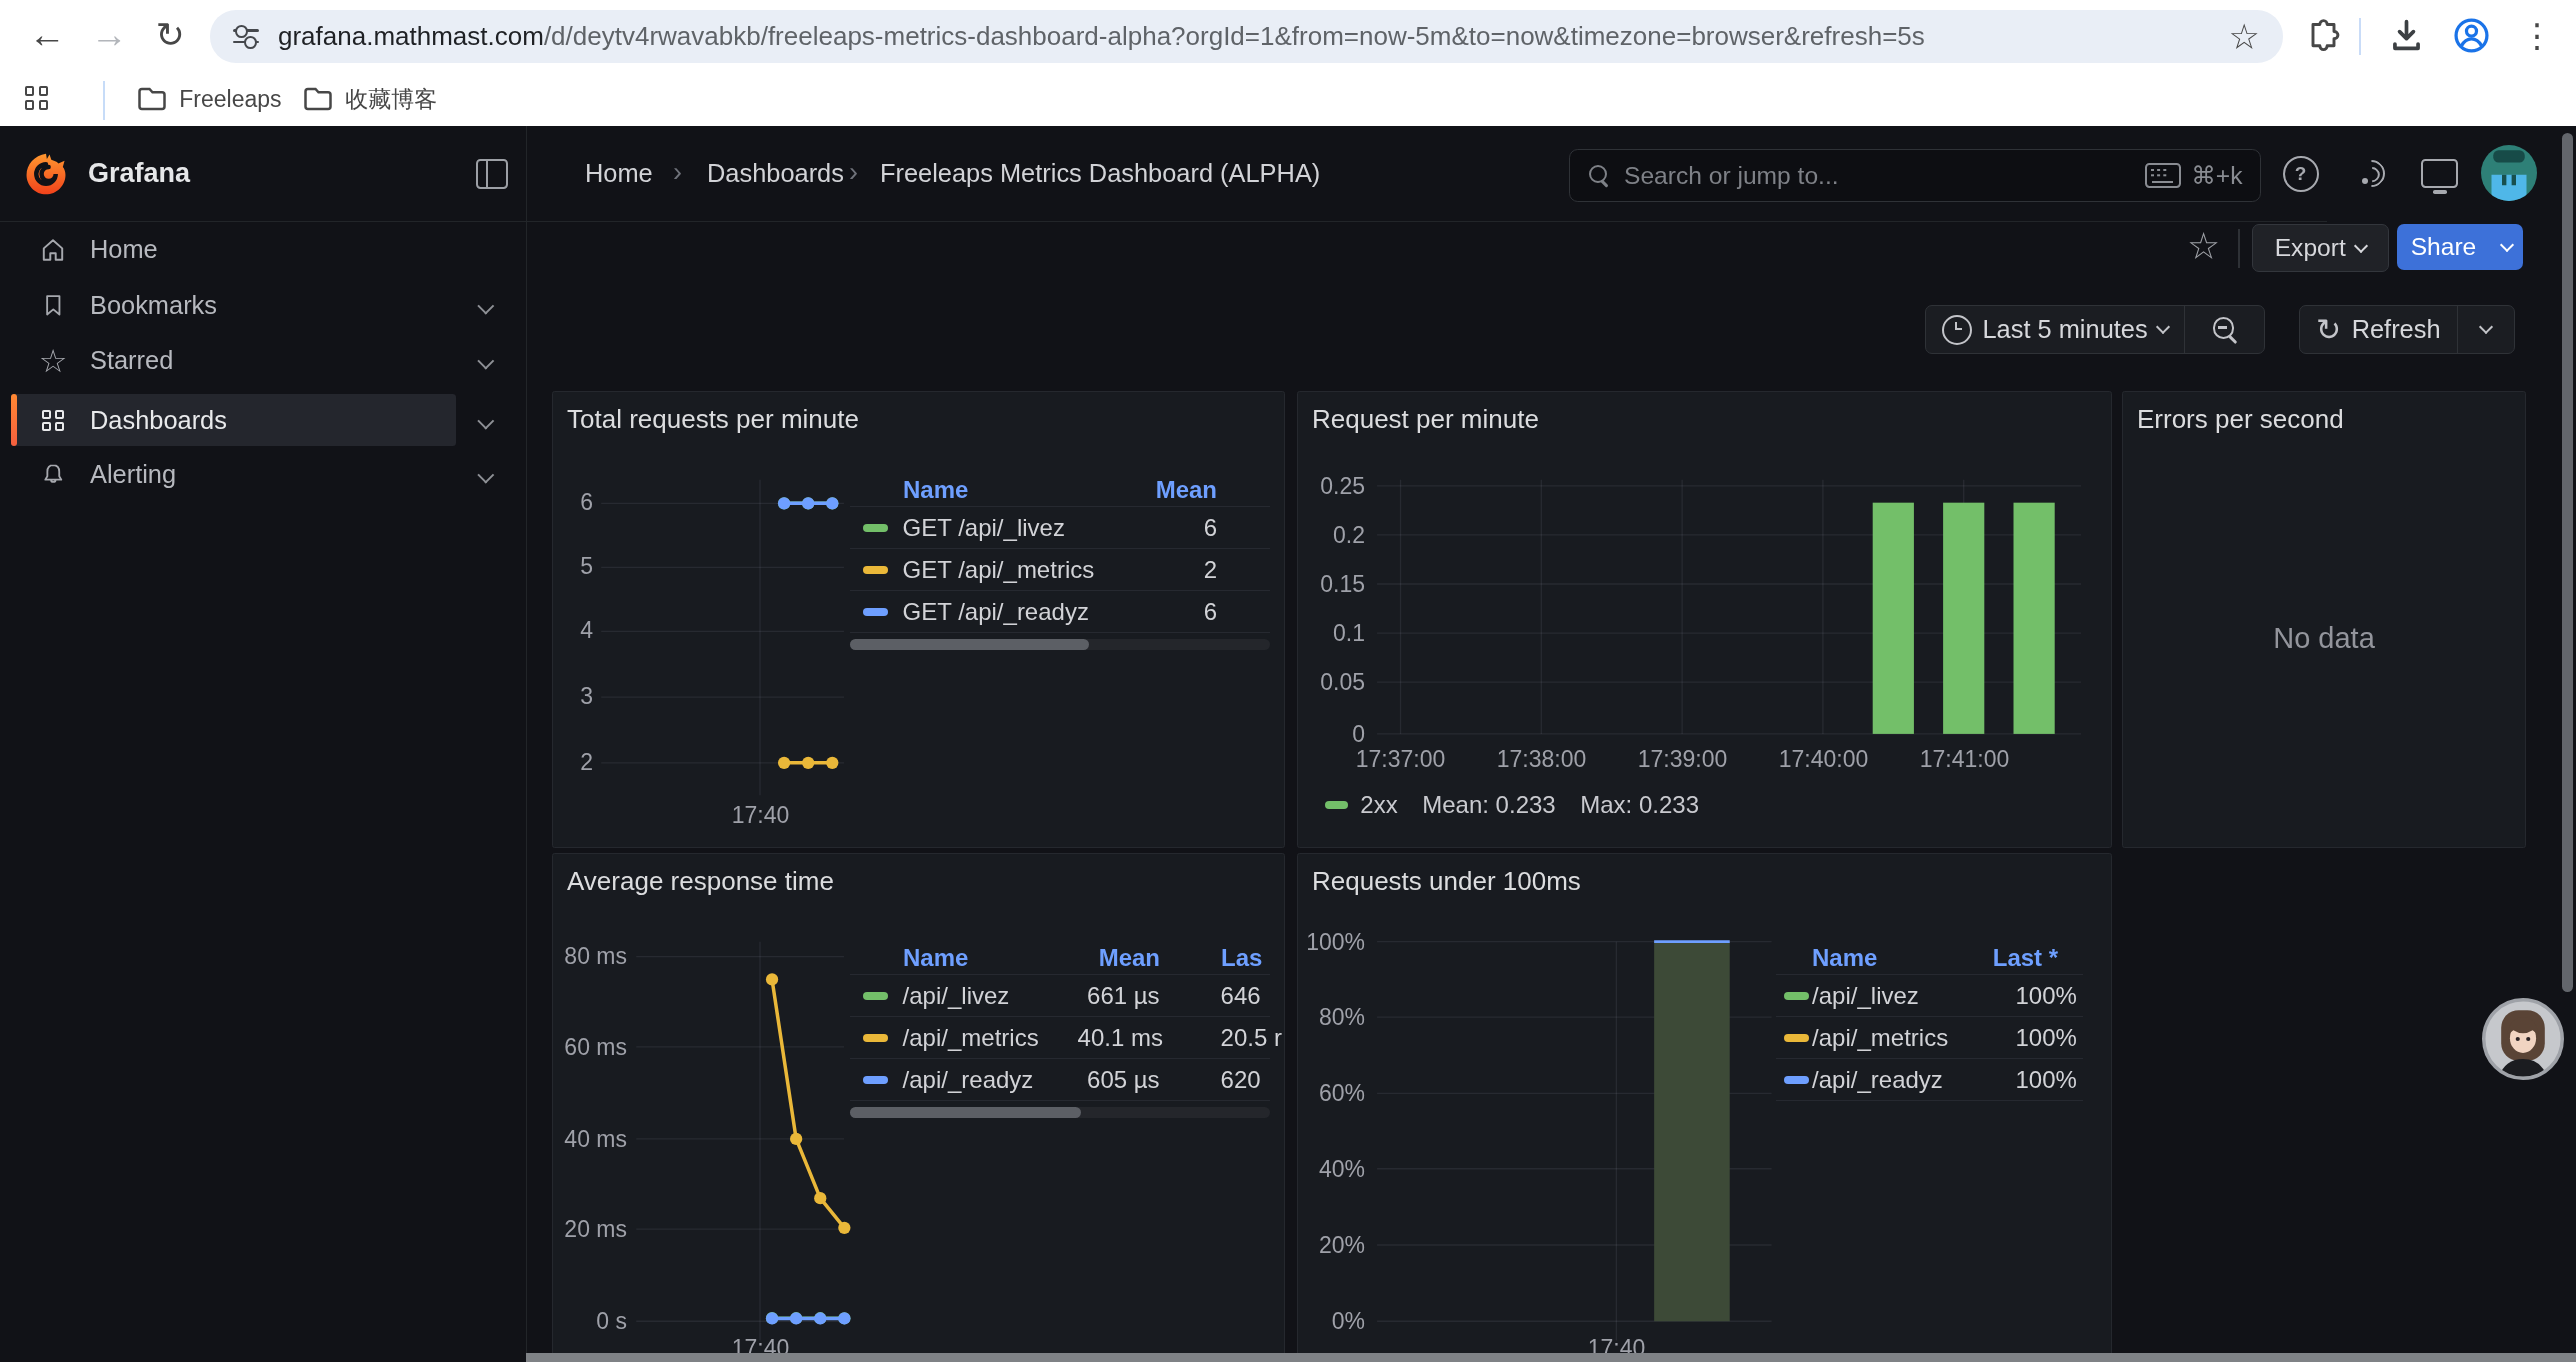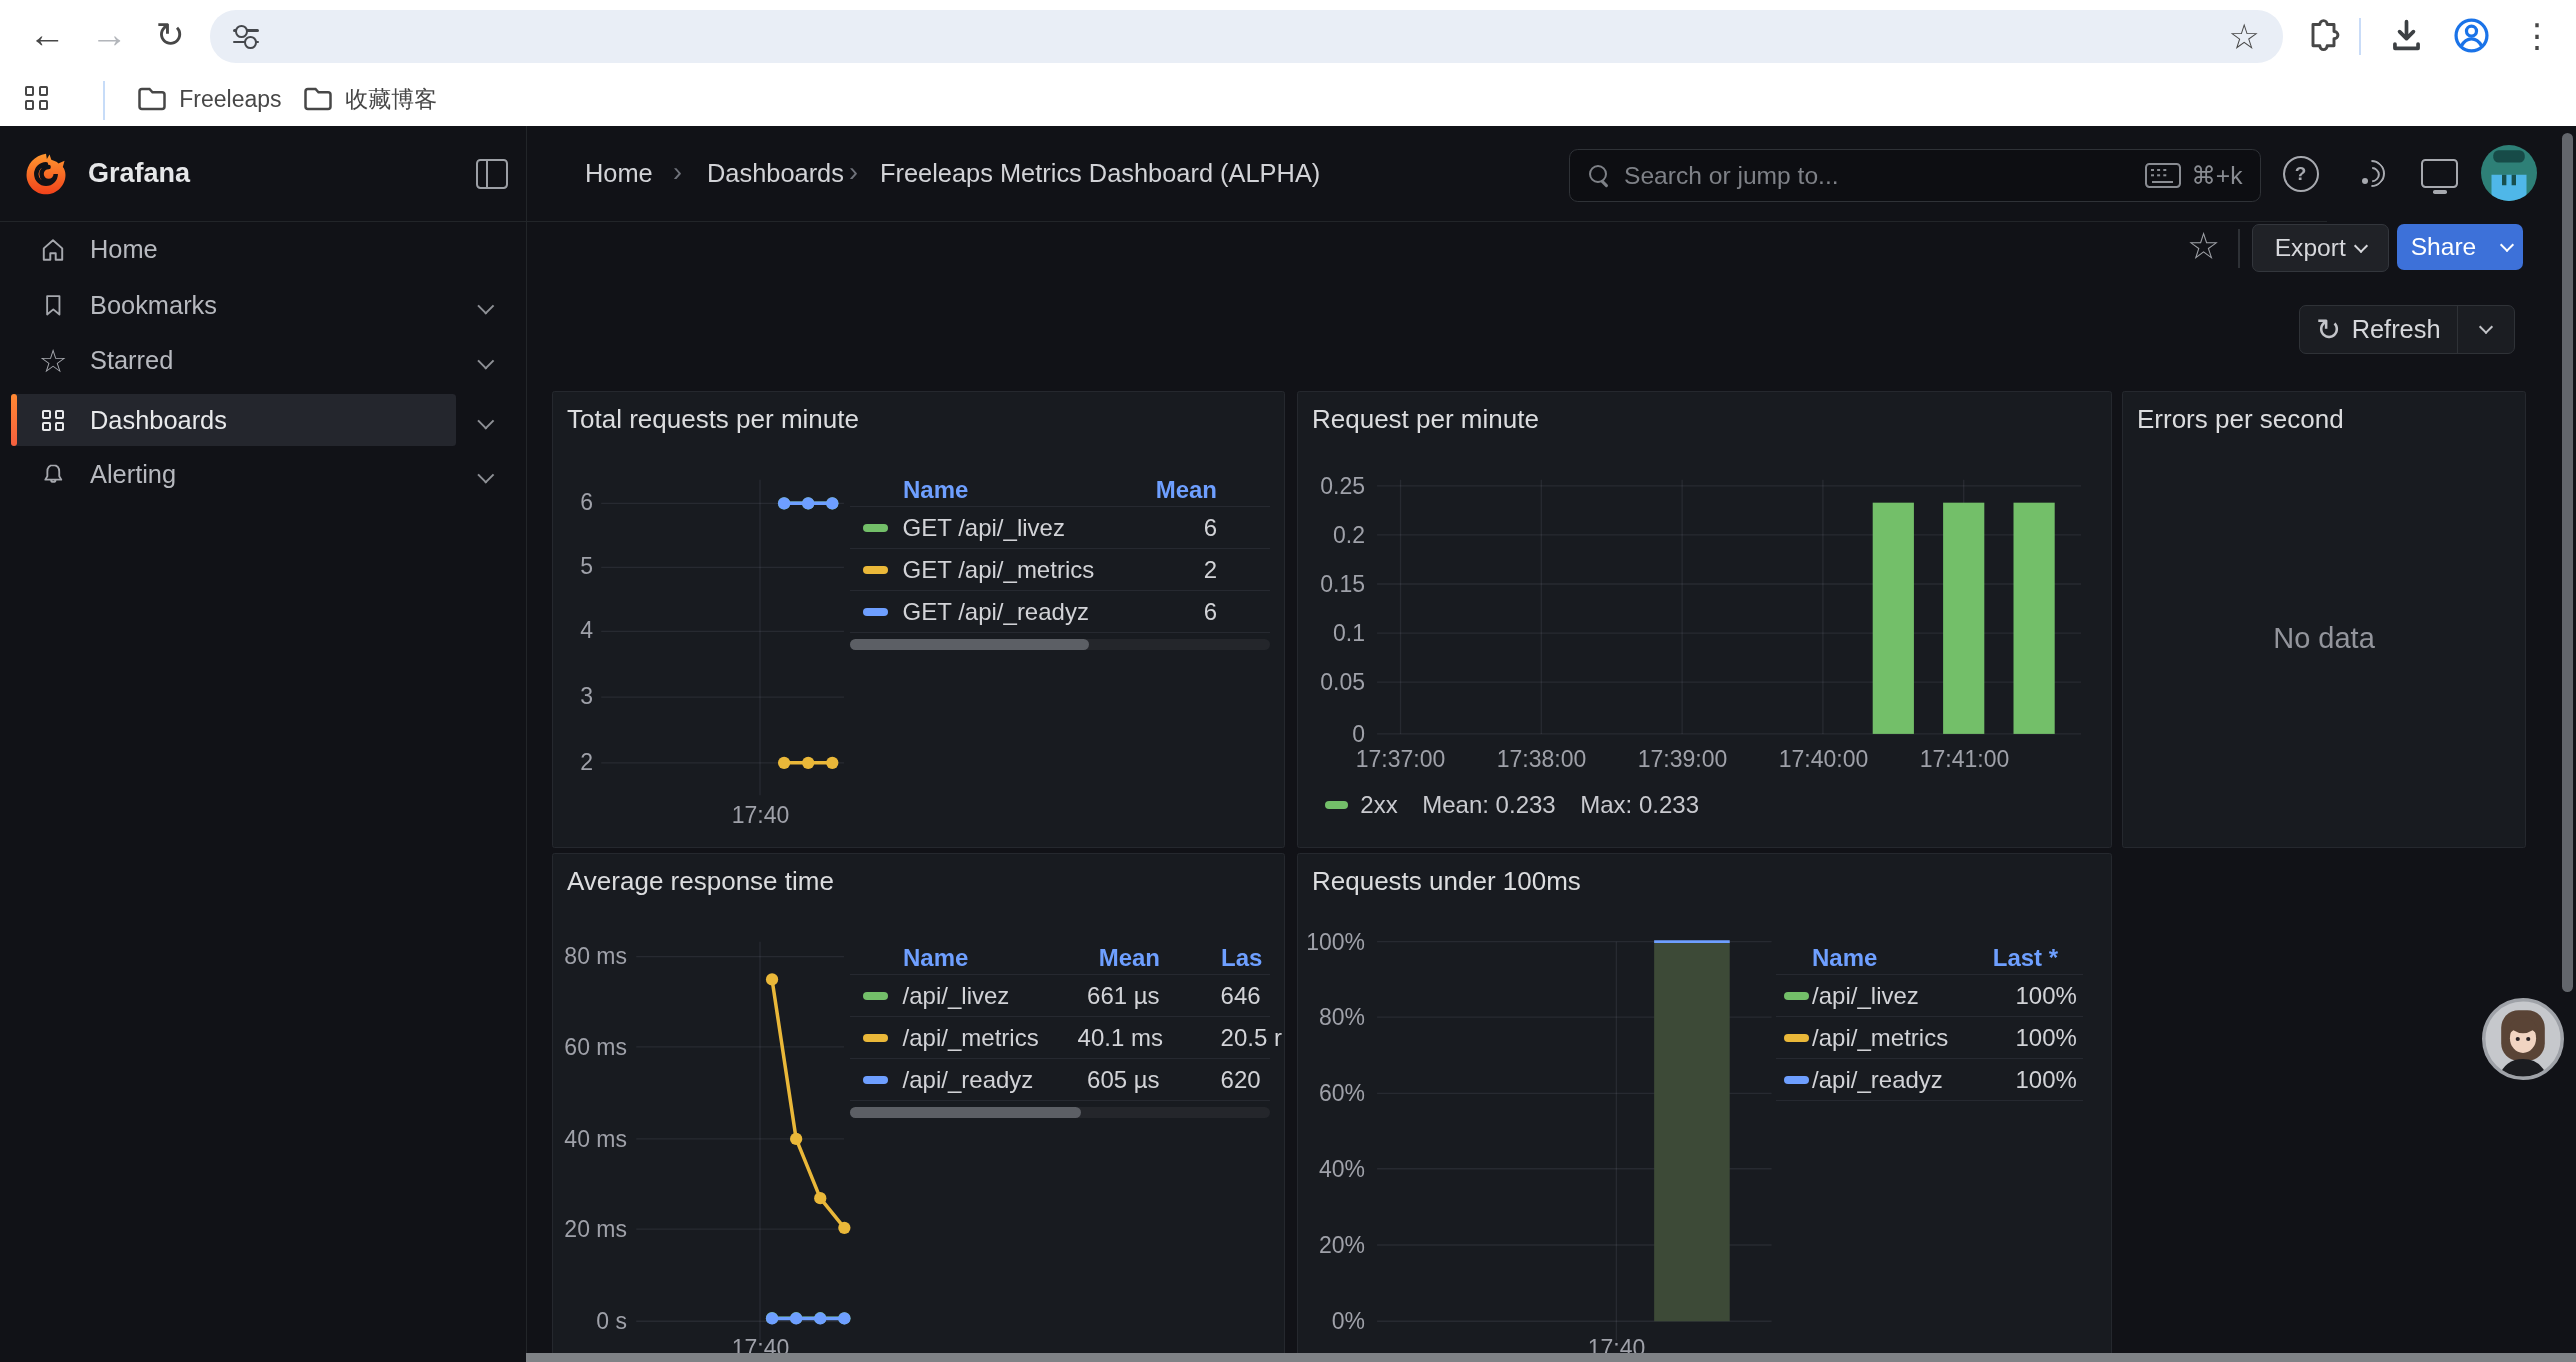--- a/index.html
+++ b/index.html
@@ -97,20 +97,21 @@
   <div class="navbtn" style="left:19px">←</div>
   <div class="navbtn" style="left:81px;color:#b3b6bb">→</div>
   <div class="navbtn" style="left:142px;font-size:35px">↻</div>
   <div class="urlbar">
     <span class="tune-ic">
         <i class="t"></i>
         <i class="b"></i>
         <em class="t"></em>
         <em class="b"></em>
       </span>
+    <span class="urltext"><span>grafana.mathmast.com</span><span class="rest">/d/deytv4rwavabkb/freeleaps-metrics-dashboard-alpha?orgId=1&amp;from=now-5m&amp;to=now&amp;timezone=browser&amp;refresh=5s</span></span>
     <span style="margin-left:auto;margin-right:23px;font-size:35px;color:#474747" class="star-ic">☆</span>
   </div>
   <div class="navbtn" style="left:2295px">
     <svg class="lic" width="35" height="35" viewBox="0 0 24 24" fill="none" stroke="#474747" stroke-width="2" stroke-linejoin="round">
       <path d="M9.5 4.5 c0-1.5 1.1-2.7 2.5-2.7 s2.5 1.2 2.5 2.7 h4.7 v4.7 c1.5 0 2.7 1.1 2.7 2.5 s-1.2 2.5-2.7 2.5 v4.8 h-4.7 c0 1.5-1.1 2.7-2.5 2.7 s-2.5-1.2-2.5-2.7 h-4.7 v-14.5 z"></path>
     </svg>
   </div>
   <div class="vsep" style="left:2359px;top:17.5px;height:37px;background:#c9dcf8"></div>
   <div class="navbtn" style="left:2378px">
     <svg class="lic" width="37" height="37" viewBox="0 0 24 24" fill="none" stroke="#3c4043" stroke-width="2.4" stroke-linecap="round" stroke-linejoin="round">
@@ -273,20 +274,37 @@
   </div>
   <div class="abs" style="left:2397px;top:98px;display:flex;gap:0">
     <div class="gbtn" style="position:static;width:93px;border:none;background:#3D71D9;color:#fff;border-radius:7px 0 0 7px">
       <span>Share</span>
     </div>
     <div class="gbtn" style="position:static;width:33px;border:none;background:#3D71D9;color:#fff;border-radius:0 7px 7px 0">
       <span class="cv" style="width:8px;height:8px;margin-top:-4.4px"></span>
     </div>
   </div>
 
+  <div class="tgroup" style="left:1925px;top:179px">
+    <div class="tseg">
+      <span class="clk">
+          <i></i>
+          <em></em>
+        </span>
+      <span>Last 5 minutes</span>
+      <span class="cv" style="width:8px;height:8px;margin-top:-4.4px;color:#C3C4C9"></span>
+    </div>
+    <div class="tseg" style="width:47px">
+      <span class="zoomout">
+          <i></i>
+          <b></b>
+          <em></em>
+        </span>
+    </div>
+  </div>
   <div class="tgroup" style="left:2299px;top:179px">
     <div class="tseg">
       <span style="font-size:30px;color:#C3C4C9;line-height:1">↻</span>
       <span>Refresh</span>
     </div>
     <div class="tseg" style="width:24.6px">
       <span class="cv" style="width:8px;height:8px;margin-top:-4.4px;color:#C3C4C9"></span>
     </div>
   </div>
 

